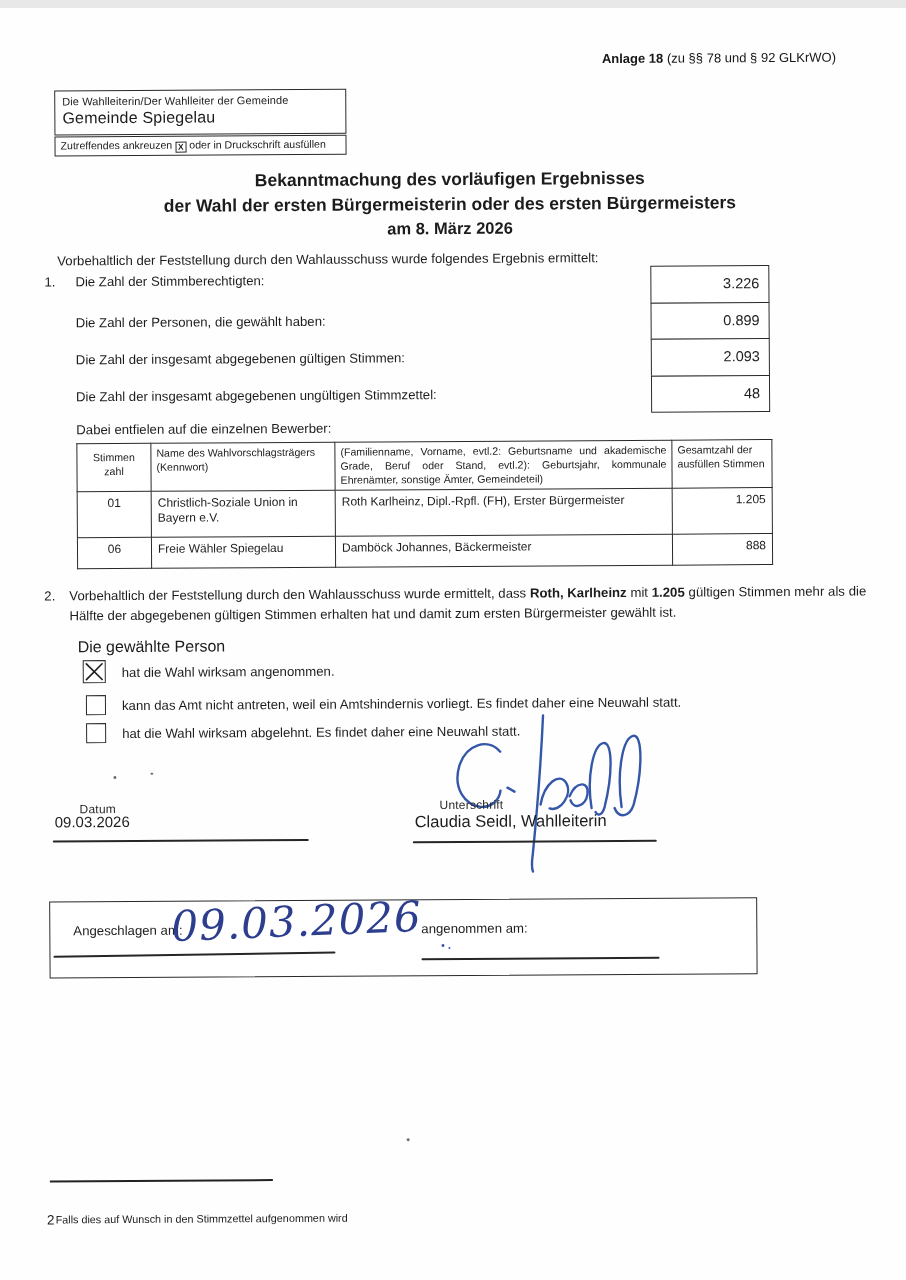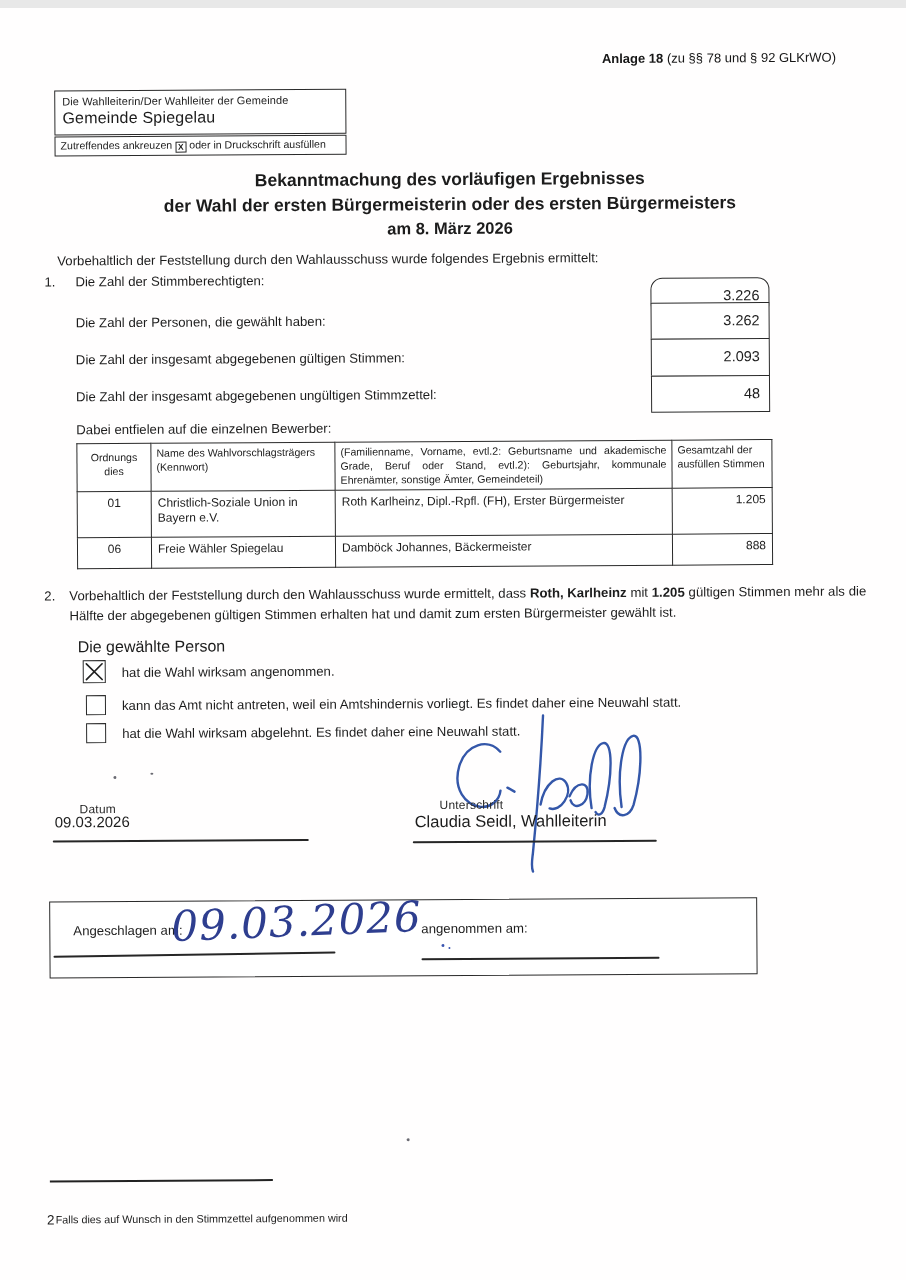--- a/index.html
+++ b/index.html
@@ -114,30 +114,30 @@
     </div>
 
     <div class="abs intro">Vorbehaltlich der Feststellung durch den Wahlausschuss wurde folgendes Ergebnis ermittelt:</div>
 
     <div class="abs sec-num" style="left:47px; top:264px;">1.</div>
     <div class="abs stat-label" style="left:78px; top:264px;">Die Zahl der Stimmberechtigten:</div>
     <div class="abs stat-label" style="left:78px; top:305px;">Die Zahl der Personen, die gewählt haben:</div>
     <div class="abs stat-label" style="left:78px; top:342px;">Die Zahl der insgesamt abgegebenen gültigen Stimmen:</div>
     <div class="abs stat-label" style="left:78px; top:379px;">Die Zahl der insgesamt abgegebenen ungültigen Stimmzettel:</div>
 
-    <div class="abs stat-box" style="top:271px;border-radius:12px;"><span>3.226</span></div>
-    <div class="abs stat-box" style="top:295.5px;"><span>3.262</span></div>
+    <div class="abs stat-box" style="top:259px;"><span>3.226</span></div>
+    <div class="abs stat-box" style="top:295.5px;"><span>0.899</span></div>
     <div class="abs stat-box" style="top:332px;"><span>2.093</span></div>
     <div class="abs stat-box" style="top:368.5px;"><span>48</span></div>
 
     <div class="abs table-intro">Dabei entfielen auf die einzelnen Bewerber:</div>
     <table class="abs results">
       <thead>
         <tr>
-          <th class="c w1">Ordnungs dies</th>
+          <th class="c w1">Stimmen zahl</th>
           <th class="w2">Name des Wahlvorschlagsträgers (Kennwort)</th>
           <th class="w3" style="text-align:justify;">(Familienname, Vorname, evtl.2: Geburtsname und akademische Grade, Beruf oder Stand, evtl.2): Geburtsjahr, kommunale Ehrenämter, sonstige Ämter, Gemeindeteil)</th>
           <th class="w4">Gesamtzahl der ausfüllen Stimmen</th>
         </tr>
       </thead>
       <tbody>
         <tr style="height:46px;">
           <td class="num">01</td>
           <td>Christlich-Soziale Union in Bayern e.V.</td>
           <td>Roth Karlheinz, Dipl.-Rpfl. (FH), Erster Bürgermeister</td>

